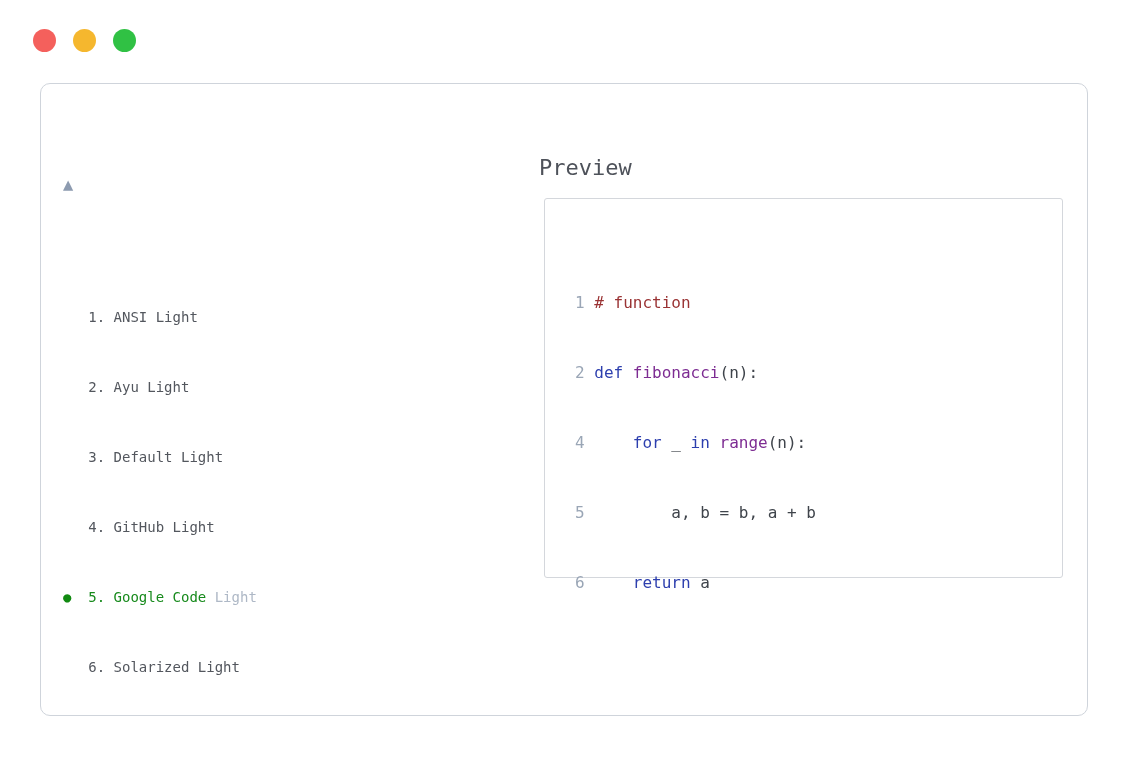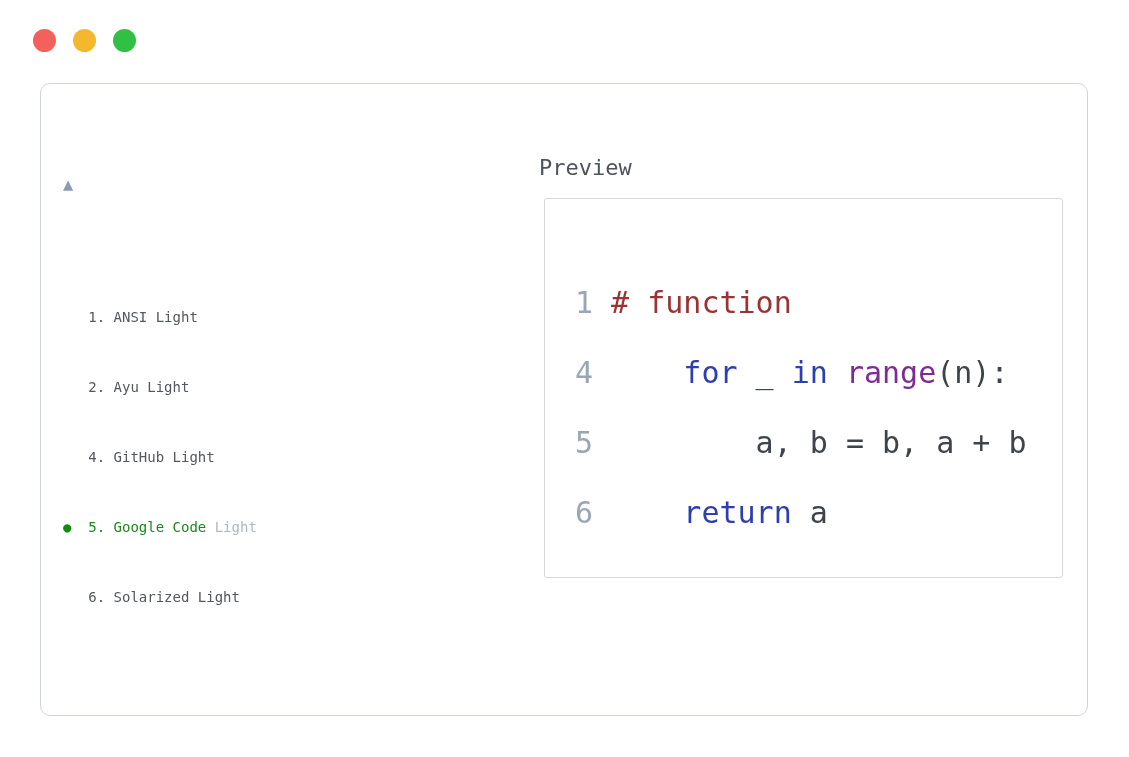--- a/index.html
+++ b/index.html
@@ -30,21 +30,21 @@
   .row .suffix { margin-left:1ch; }
   .row.muted-suffix .suffix { color:#aeb8c6; }
   .row.selected .num, .row.selected .name { color:#178a1c; }
 
   
   .col-right { position:absolute; left:496px; top:48px; }
   .preview-label { font-size:22px; line-height:32px; color:#4e525a; margin-left:2px;margin-top:20px; }
   .preview-box { margin-top:14px; margin-left:7px; width:519px; height:380px;
     border:1.5px solid #d4d7dc; border-radius:3px; background:#fff;
     padding:50px 0 0 20px; white-space:pre; }
-  .cline { font-size:30px; line-height:32px; margin-left:10px; }
+  .cline { font-size:16px; line-height:32px; margin-left:10px; }
   .ln { display:inline-block; width:1ch; margin-right:1ch; text-align:right; color:#9aa6b6; }
   .blank-line { height:32px; }
 
   
   .tok-comment { color:#9a3334; }
   .tok-keyword { color:#2d3fae; }
   .tok-function { color:#7d2c92; }
   .tok-number { color:#0f7676; }
   .tok-plain { color:#3f444b; }
 </style>
@@ -58,39 +58,41 @@
 </div>
 
 <div class="panel">
 
   <div class="col-left">
     <span class="scroll-arrow scroll-up">▲</span>
 
     <div class="theme-list">
       <div class="row"><span class="marker"></span><span class="num">1.</span><span class="name">ANSI</span><span class="suffix">Light</span></div>
       <div class="row"><span class="marker"></span><span class="num">2.</span><span class="name">Ayu</span><span class="suffix">Light</span></div>
+      <div class="row"><span class="marker"></span><span class="num">3.</span><span class="name">Default</span><span class="suffix">Light</span></div>
       <div class="row"><span class="marker"></span><span class="num">4.</span><span class="name">GitHub</span><span class="suffix">Light</span></div>
       <div class="row selected muted-suffix"><span class="marker">●</span><span class="num">5.</span><span class="name">Google Code</span><span class="suffix">Light</span></div>
       <div class="row"><span class="marker"></span><span class="num">6.</span><span class="name">Solarized</span><span class="suffix">Light</span></div>
       
       
       
       
       
       
     </div>
 
     
     
   </div>
 
   <div class="col-right">
     <div class="preview-label">Preview</div>
     <div class="preview-box">
       <div class="cline"><span class="ln">1</span><span><span class="tok-comment"># function</span></span></div>
+      <div class="cline"><span class="ln">2</span><span><span class="tok-keyword">def</span><span class="tok-plain"> </span><span class="tok-function">fibonacci</span><span class="tok-plain">(n):</span></span></div>
       <div class="cline"><span class="ln">4</span><span><span class="tok-plain">    </span><span class="tok-keyword">for</span><span class="tok-plain"> _ </span><span class="tok-keyword">in</span><span class="tok-plain"> </span><span class="tok-function">range</span><span class="tok-plain">(n):</span></span></div>
       <div class="cline"><span class="ln">5</span><span><span class="tok-plain">        a, b = b, a + b</span></span></div>
       <div class="cline"><span class="ln">6</span><span><span class="tok-plain">    </span><span class="tok-keyword">return</span><span class="tok-plain"> a</span></span></div>
       <div class="blank-line"></div>
       
       
     </div>
   </div>
 
 </div>

